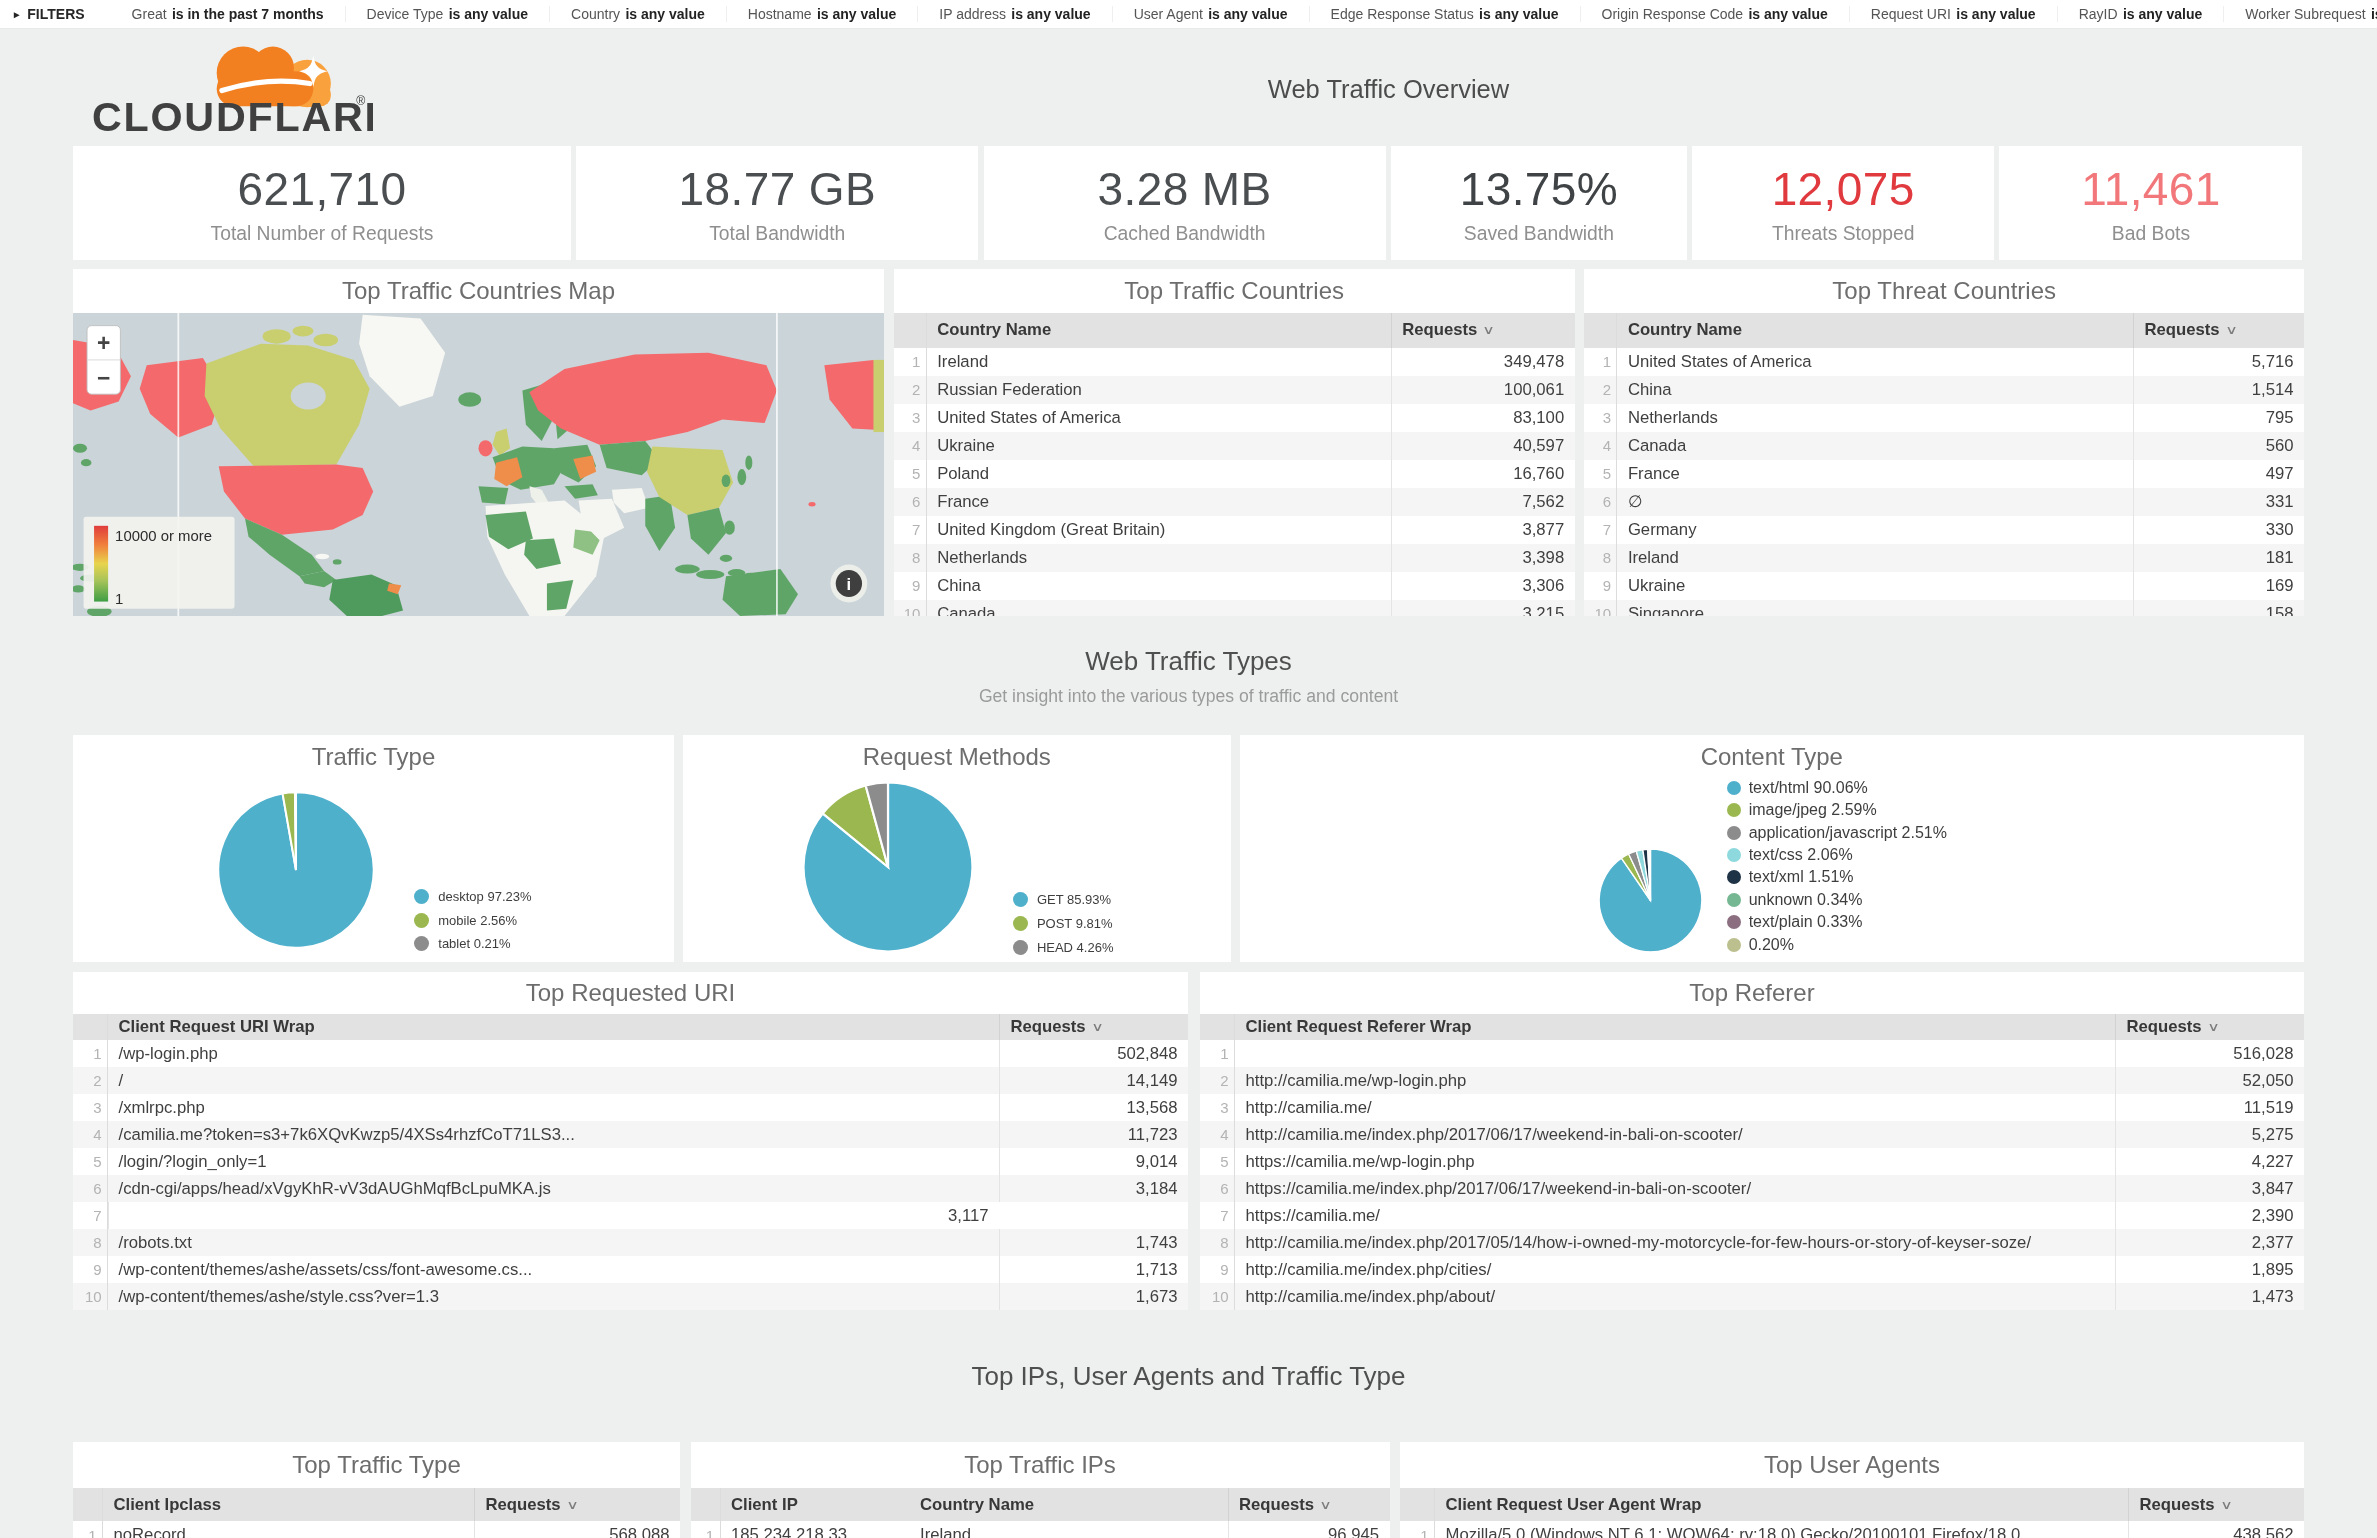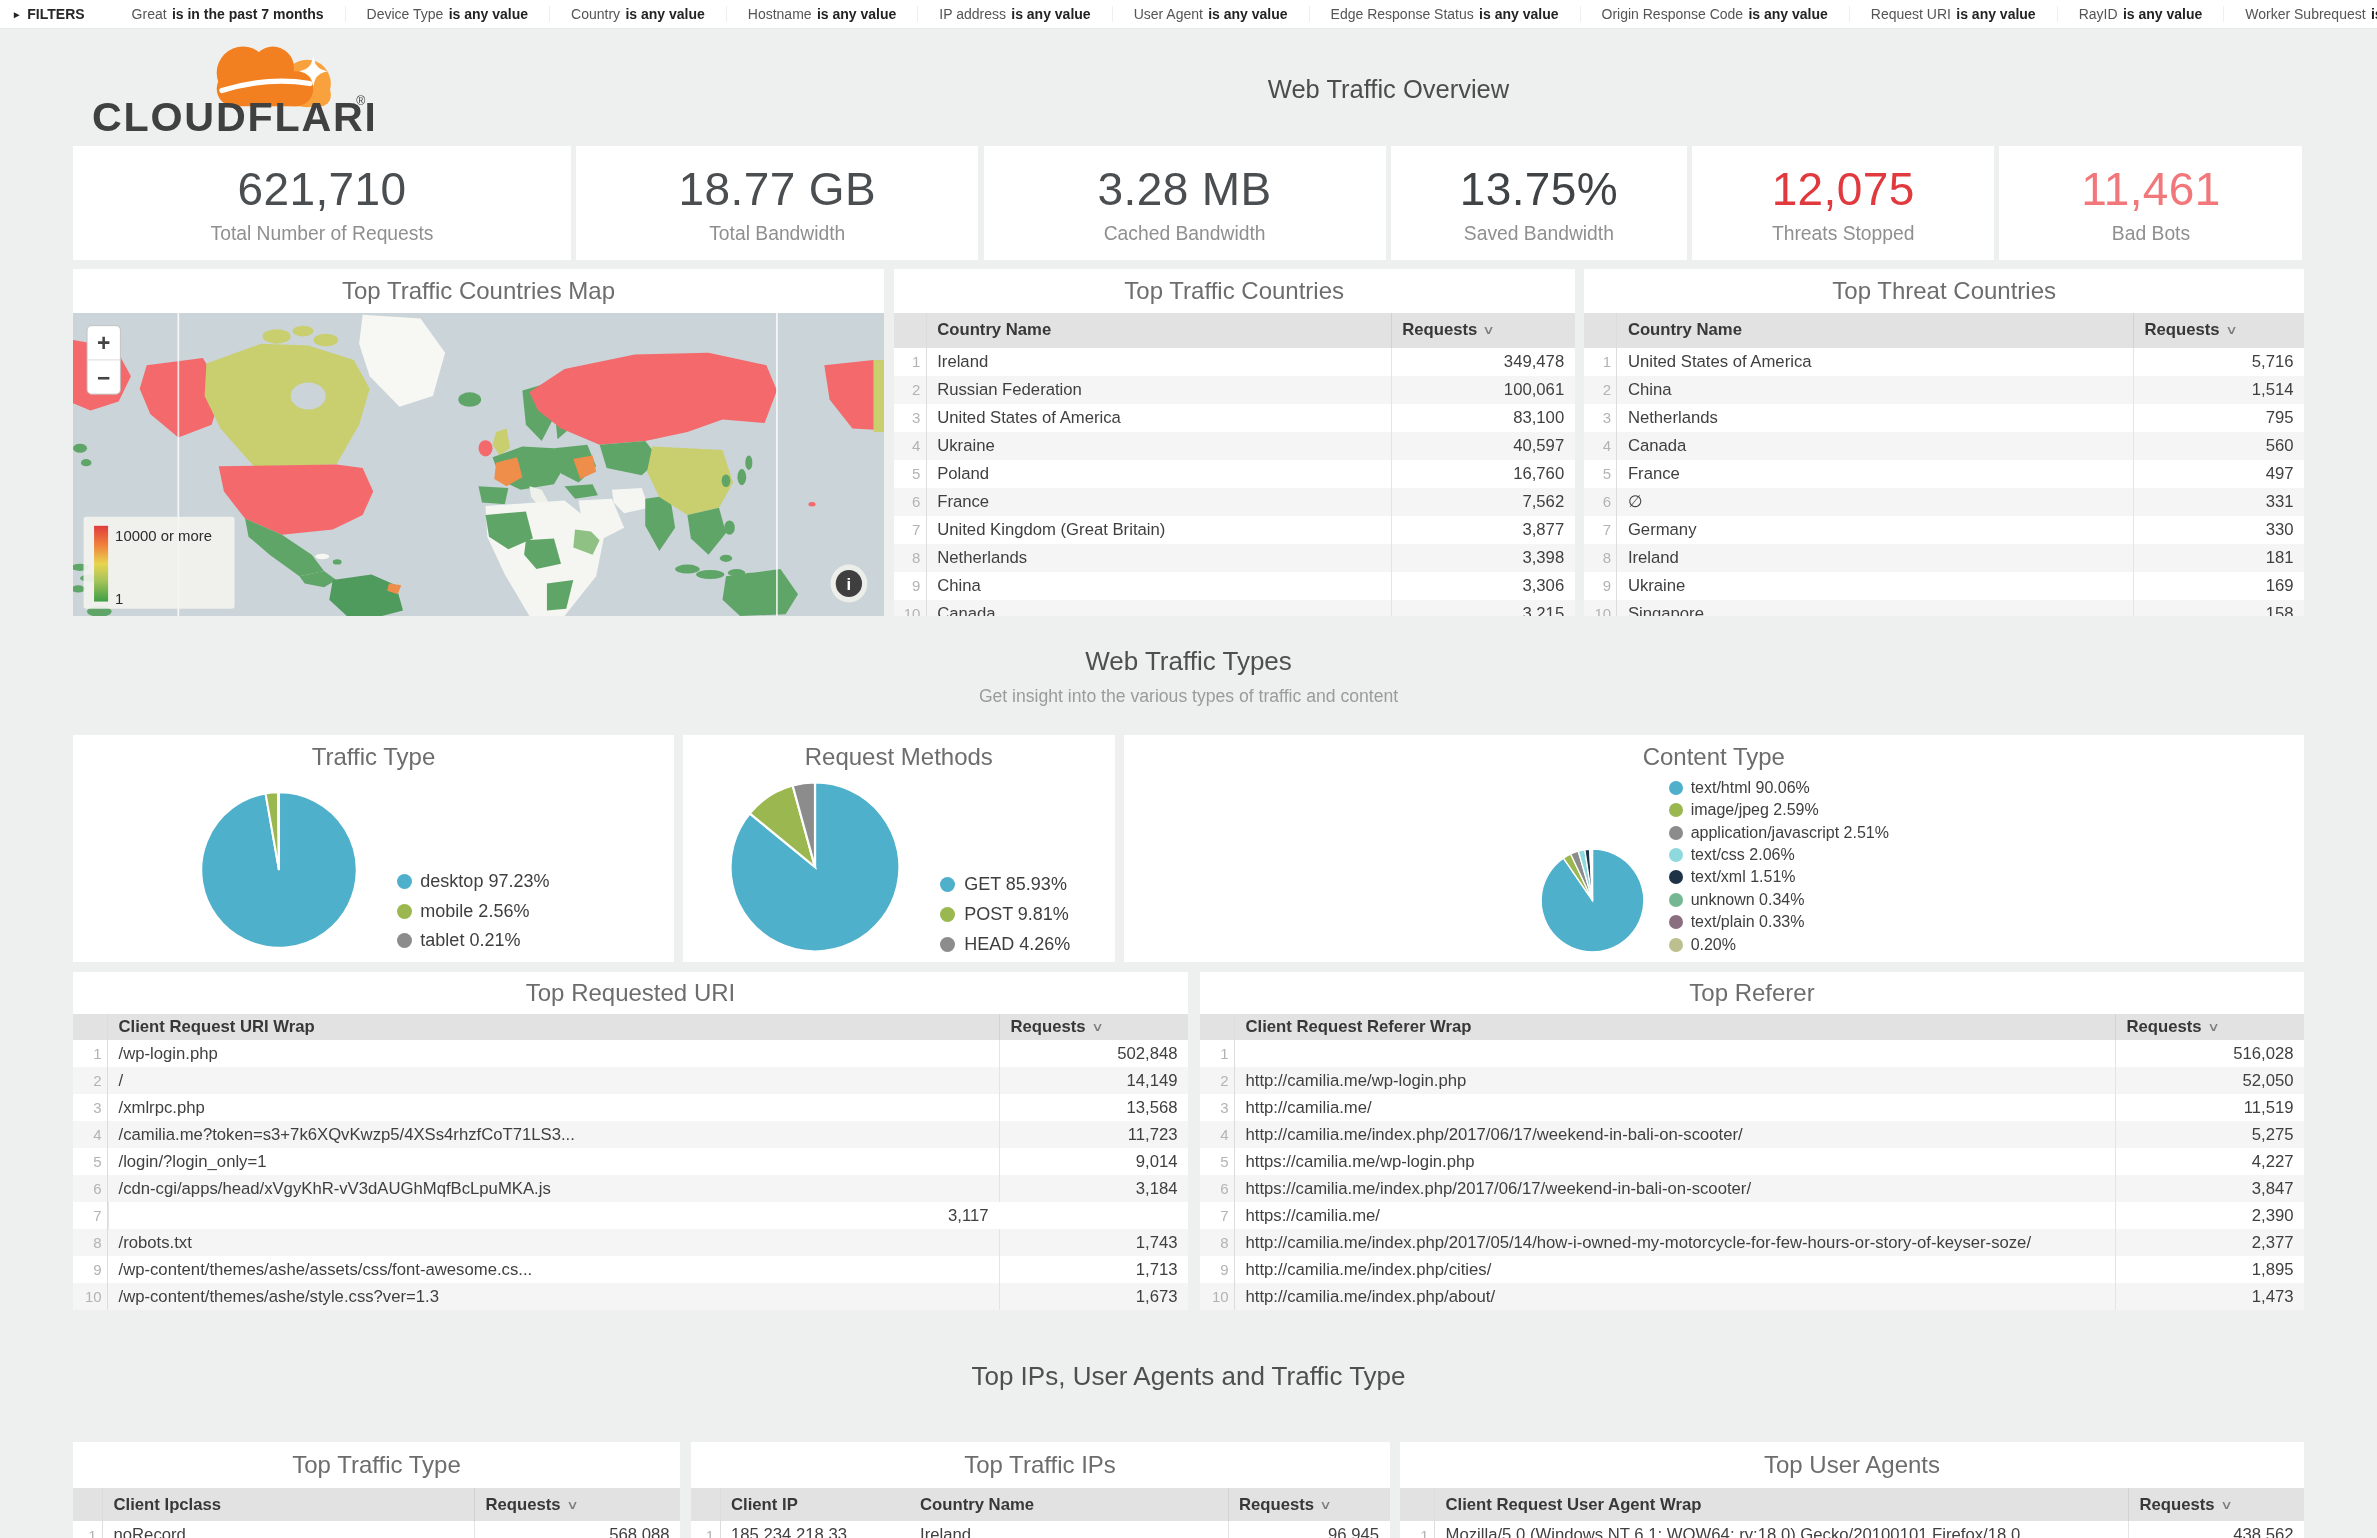--- a/index.html
+++ b/index.html
@@ -55,25 +55,25 @@
   .uri-row .thead{height:26px;}
   .uri-row .card-title{height:42px;}
   
   .section-head{height:119px;text-align:center;padding-top:30px;box-sizing:border-box;}
   .section-title{font-size:26px;color:#4f4f4f;}
   .section-sub{font-size:17.6px;color:#9b9b9b;margin-top:9.7px;}
   .section-head2{height:132px;text-align:center;padding-top:51px;box-sizing:border-box;}
   
   .pie-row{display:flex;gap:8.8px;height:227px;}
   .pie-card{display:flex;flex-direction:column;}
-  .pc1{width:601px;}.pc2{width:505px;}.pc3{width:432px;}.pc4{flex:1;}
+  .pc1{width:601px;}.pc2{width:505px;}.pc3{width:548px;}.pc4{flex:1;}
   .pie-body{flex:1;display:flex;align-items:flex-end;justify-content:center;gap:37px;padding-bottom:10.5px;}
   .pc4 .pie-body{gap:23px;}
   .legend{display:flex;flex-direction:column;gap:8.8px;}
-  .legend-item{display:flex;align-items:center;gap:8.8px;font-size:18px;color:#3e3e3e;}
+  .legend-item{display:flex;align-items:center;gap:8.8px;font-size:13px;color:#3e3e3e;}
   .dot{width:15px;height:15px;border-radius:50%;flex:none;}
   .legend-sm{gap:4.4px;}
   .legend-sm .legend-item{font-size:16px;gap:8px;}
   .legend-sm .dot{width:14px;height:14px;}
   
   .uri-row{display:flex;gap:12px;height:338px;margin-top:10.5px;}
   .uri-card{width:1115px;}
   .ref-card{flex:1;}
   .bottom-row{display:flex;gap:10.5px;height:228px;}
   .bt1{width:607px;}.bt2{width:699px;}.bt3{flex:1;}

